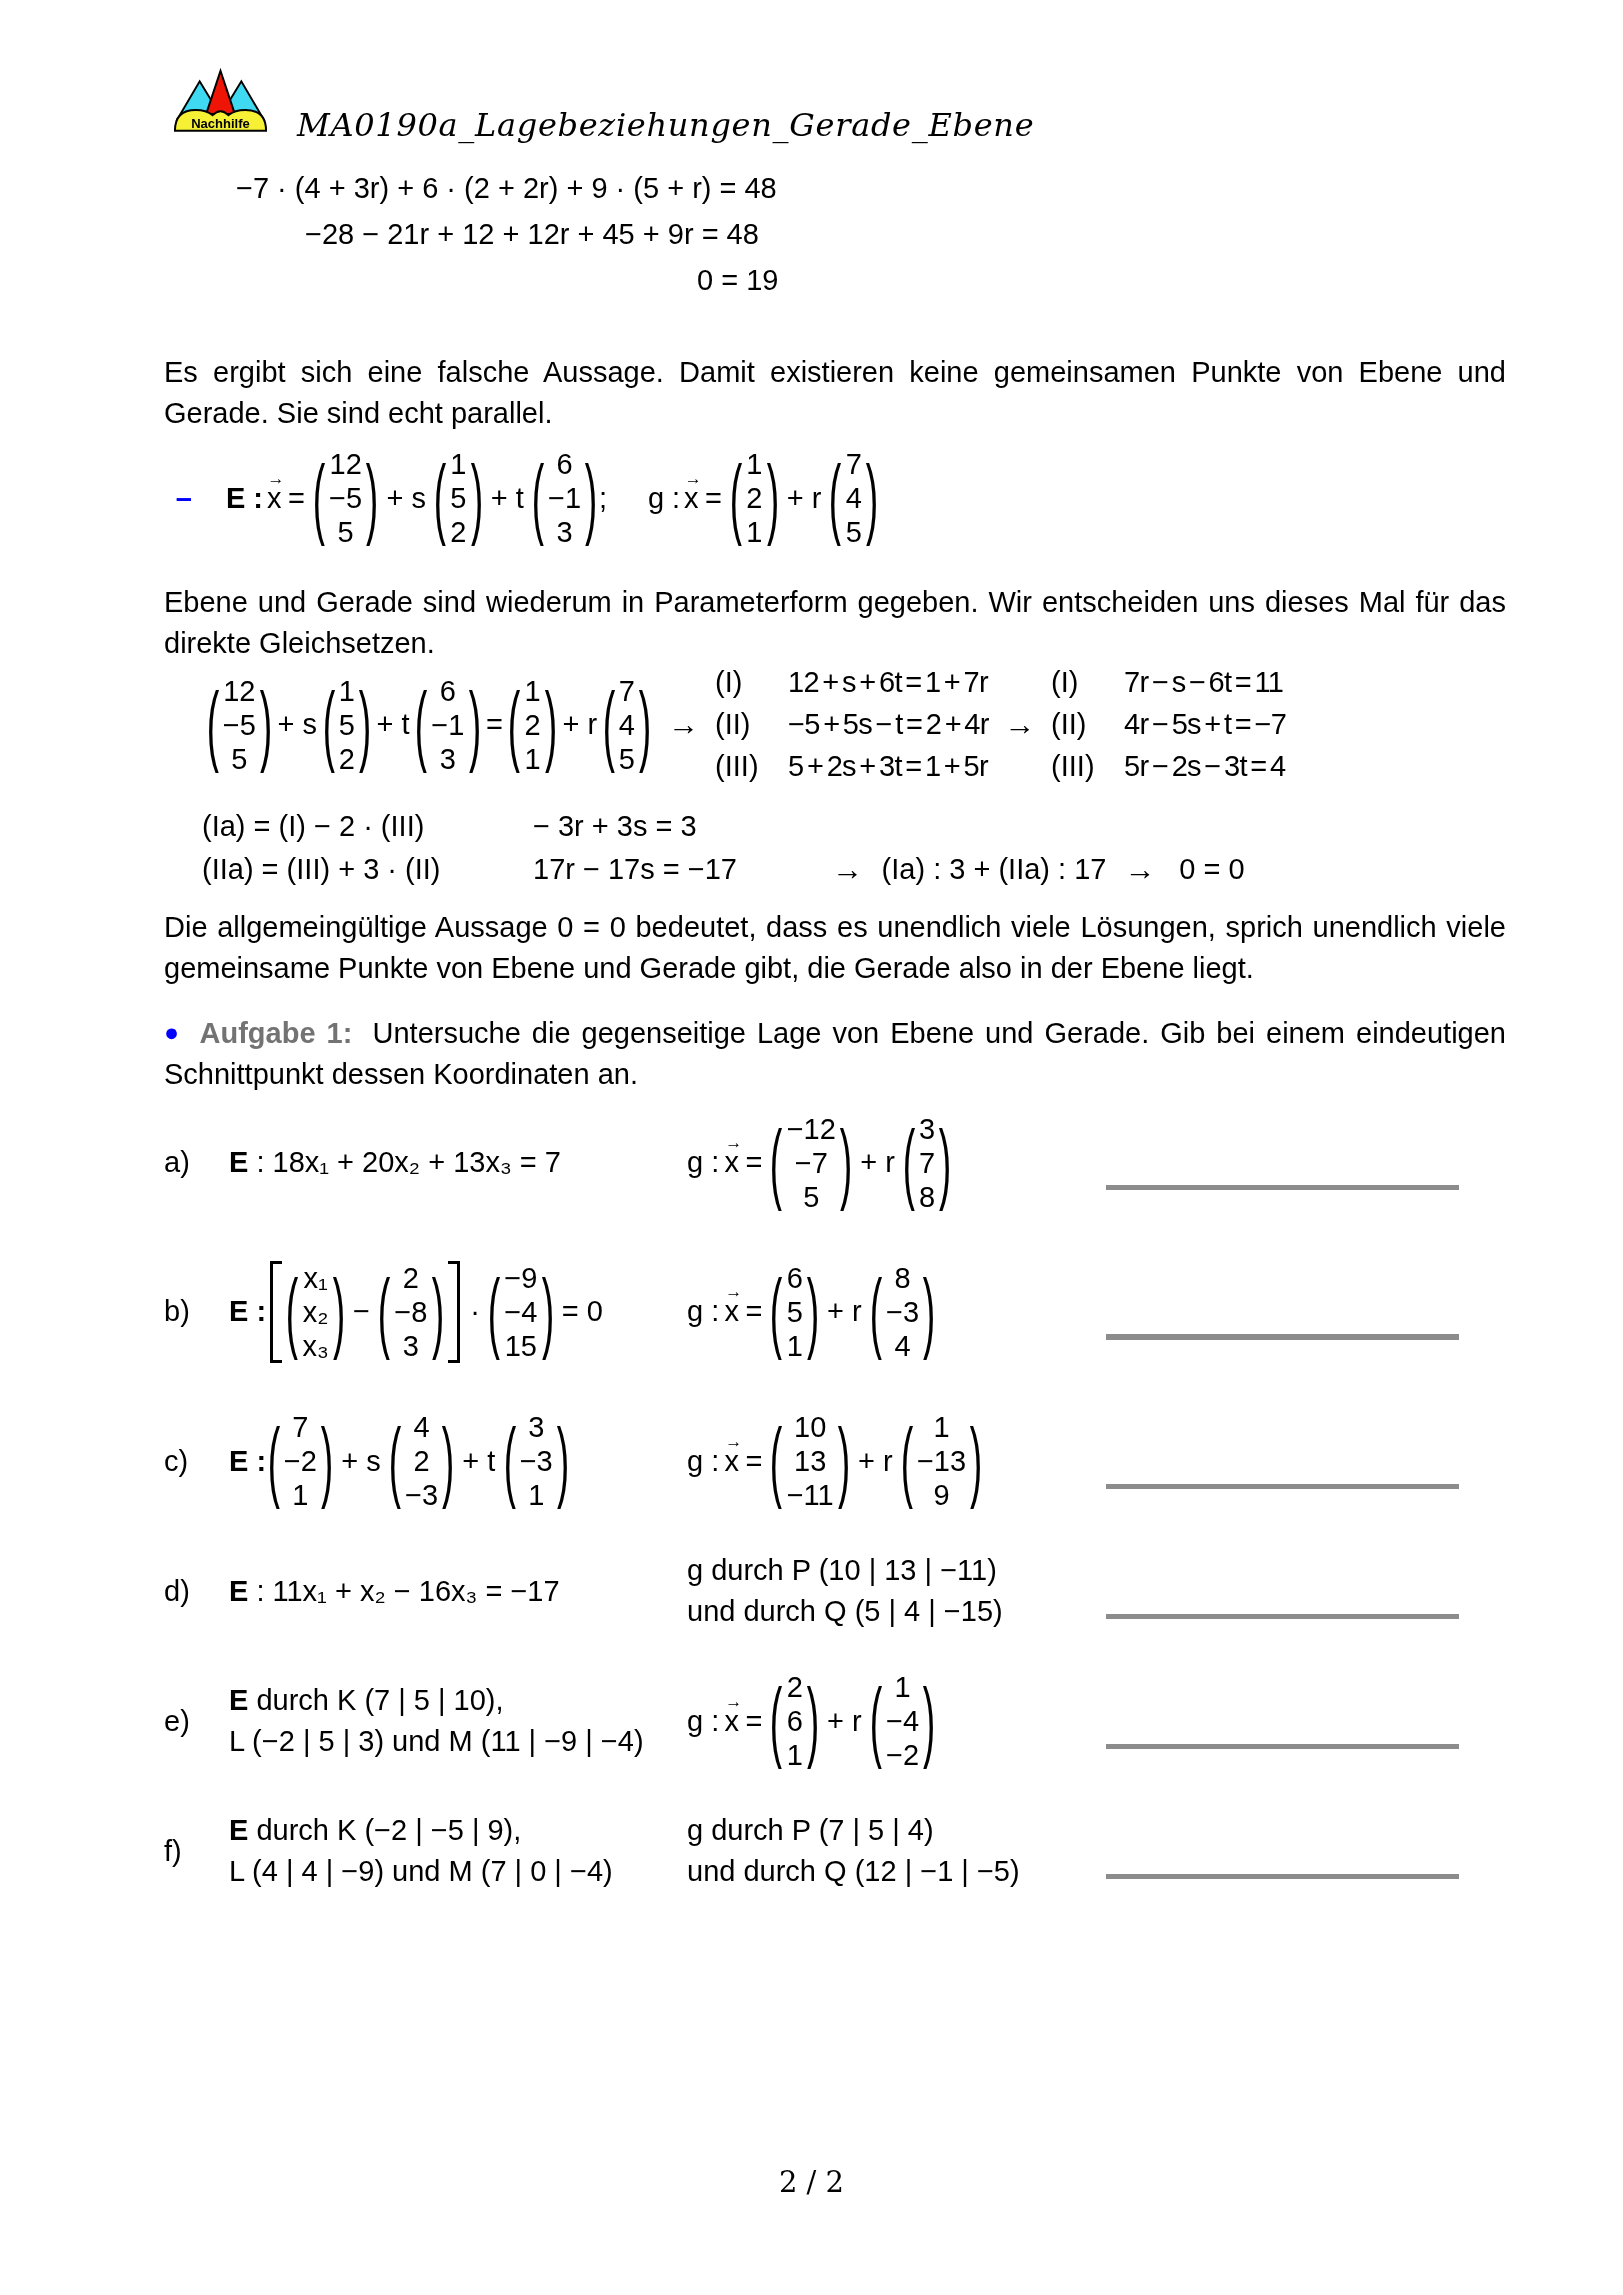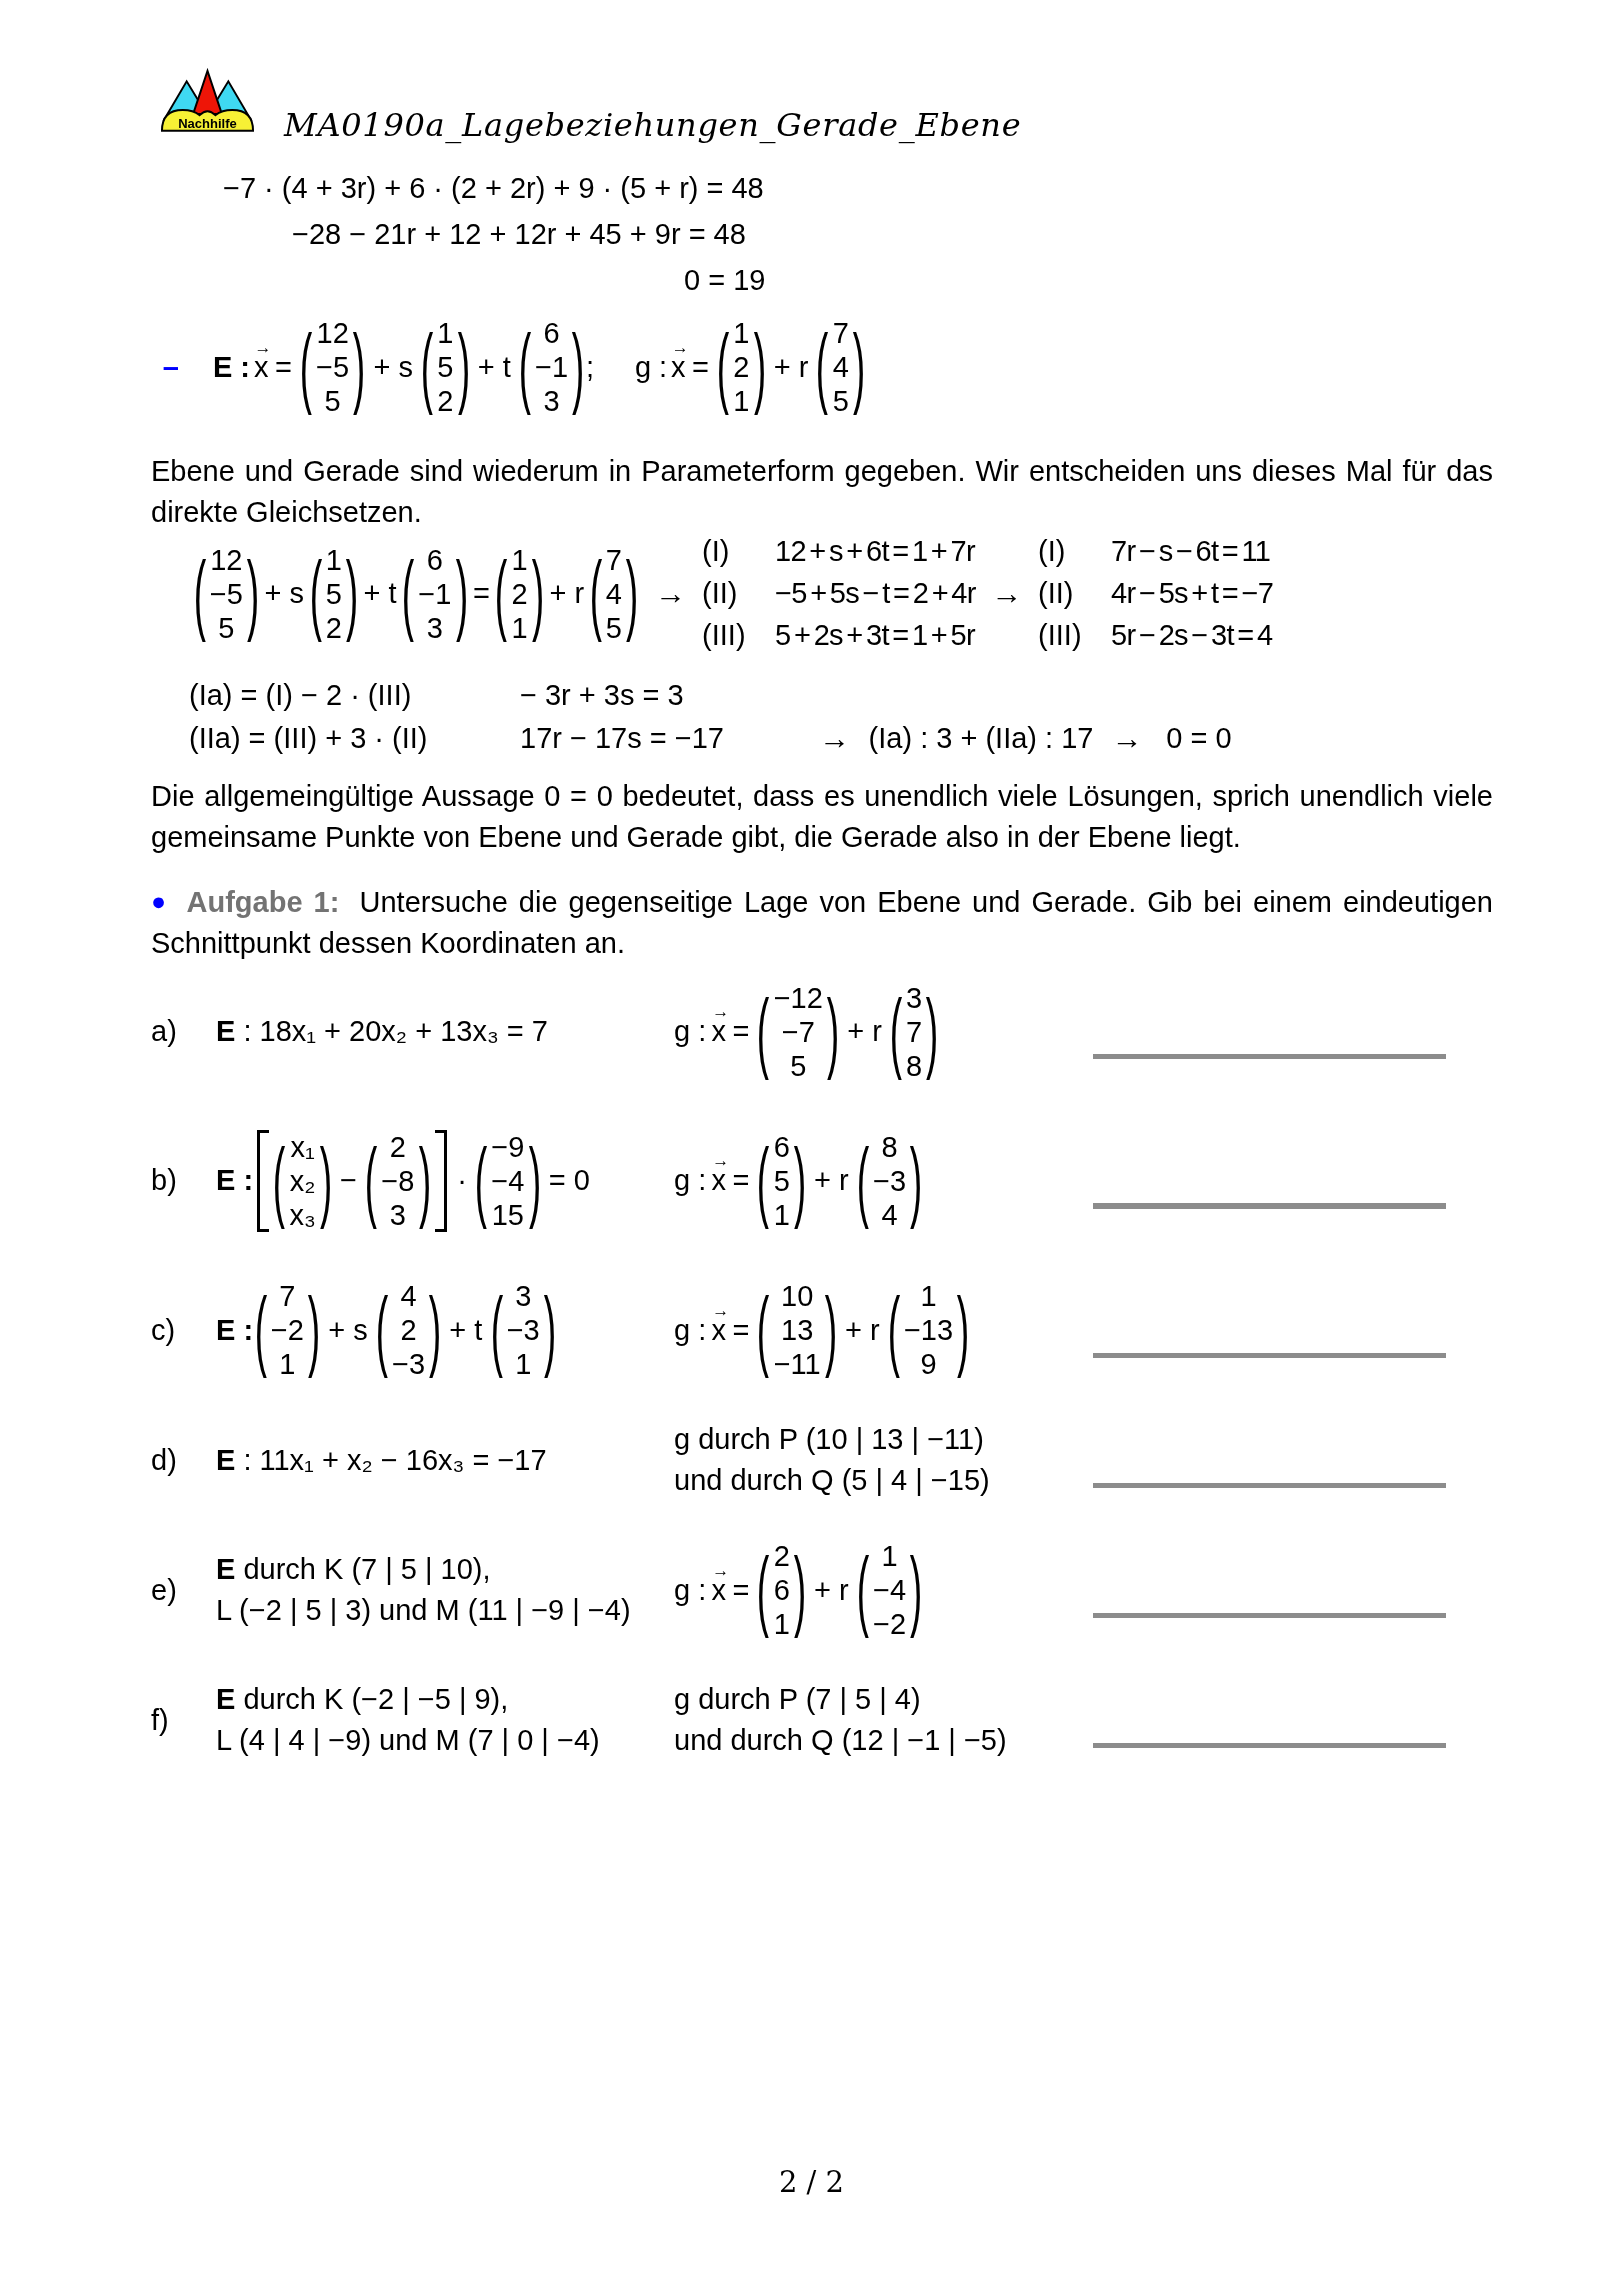--- a/index.html
+++ b/index.html
@@ -1,21 +1,21 @@
 <!DOCTYPE html>
 <html style="font-size:10.5px"><head>
 <meta charset="utf-8">
 <style>
   html,body { margin:0; padding:0; background:#e8e8e8; }
   .page {
     width:1623px; height:2295px; background:#ffffff; position:relative;
     margin:0 auto; overflow:hidden; color:#000;
     font-family:"Liberation Sans", sans-serif; font-size:29px;
   }
-  .content { position:absolute; left:151px; top:0; width:1342px; }
+  .content { position:absolute; left:164px; top:0; width:1342px; }
 
   
   .header { display:flex; align-items:center; gap:27.5px; margin-top:58px; margin-left:6.5px; }
   .logo { width:99px; height:69px; flex:0 0 auto; }
   .doc-title { font-family:"DejaVu Serif", serif; font-style:italic; font-size:32px; letter-spacing:0.7px;margin-top:48px; }
 
   
   .para { text-align:justify; line-height:41px; margin:0; }
   .p1 { margin-top:38px; }
   .p2 { margin-top:49px; }
@@ -114,20 +114,21 @@
     <div class="doc-title">MA0190a_Lagebeziehungen_Gerade_Ebene</div>
   </div>
 
 
   <div class="deriv">
     <div class="d1">−7 · (4 + 3r) + 6 · (2 + 2r) + 9 · (5 + r) = 48</div>
     <div class="d2">−28 − 21r + 12 + 12r + 45 + 9r = 48</div>
     <div class="d3">0 = 19</div>
   </div>
 
+  <p class="para p2">Es ergibt sich eine falsche Aussage. Damit existieren keine gemeinsamen Punkte von Ebene und Gerade. Sie sind echt parallel.</p>
 
   <div class="exline">
     <span class="dash">–</span>
     <span class="bold">E :</span>
     <span class="xv">x</span>
     <span class="op">=</span>
     <span class="vec">
           <span class="vcol">
             <div>12</div>
             <div>−5</div>

